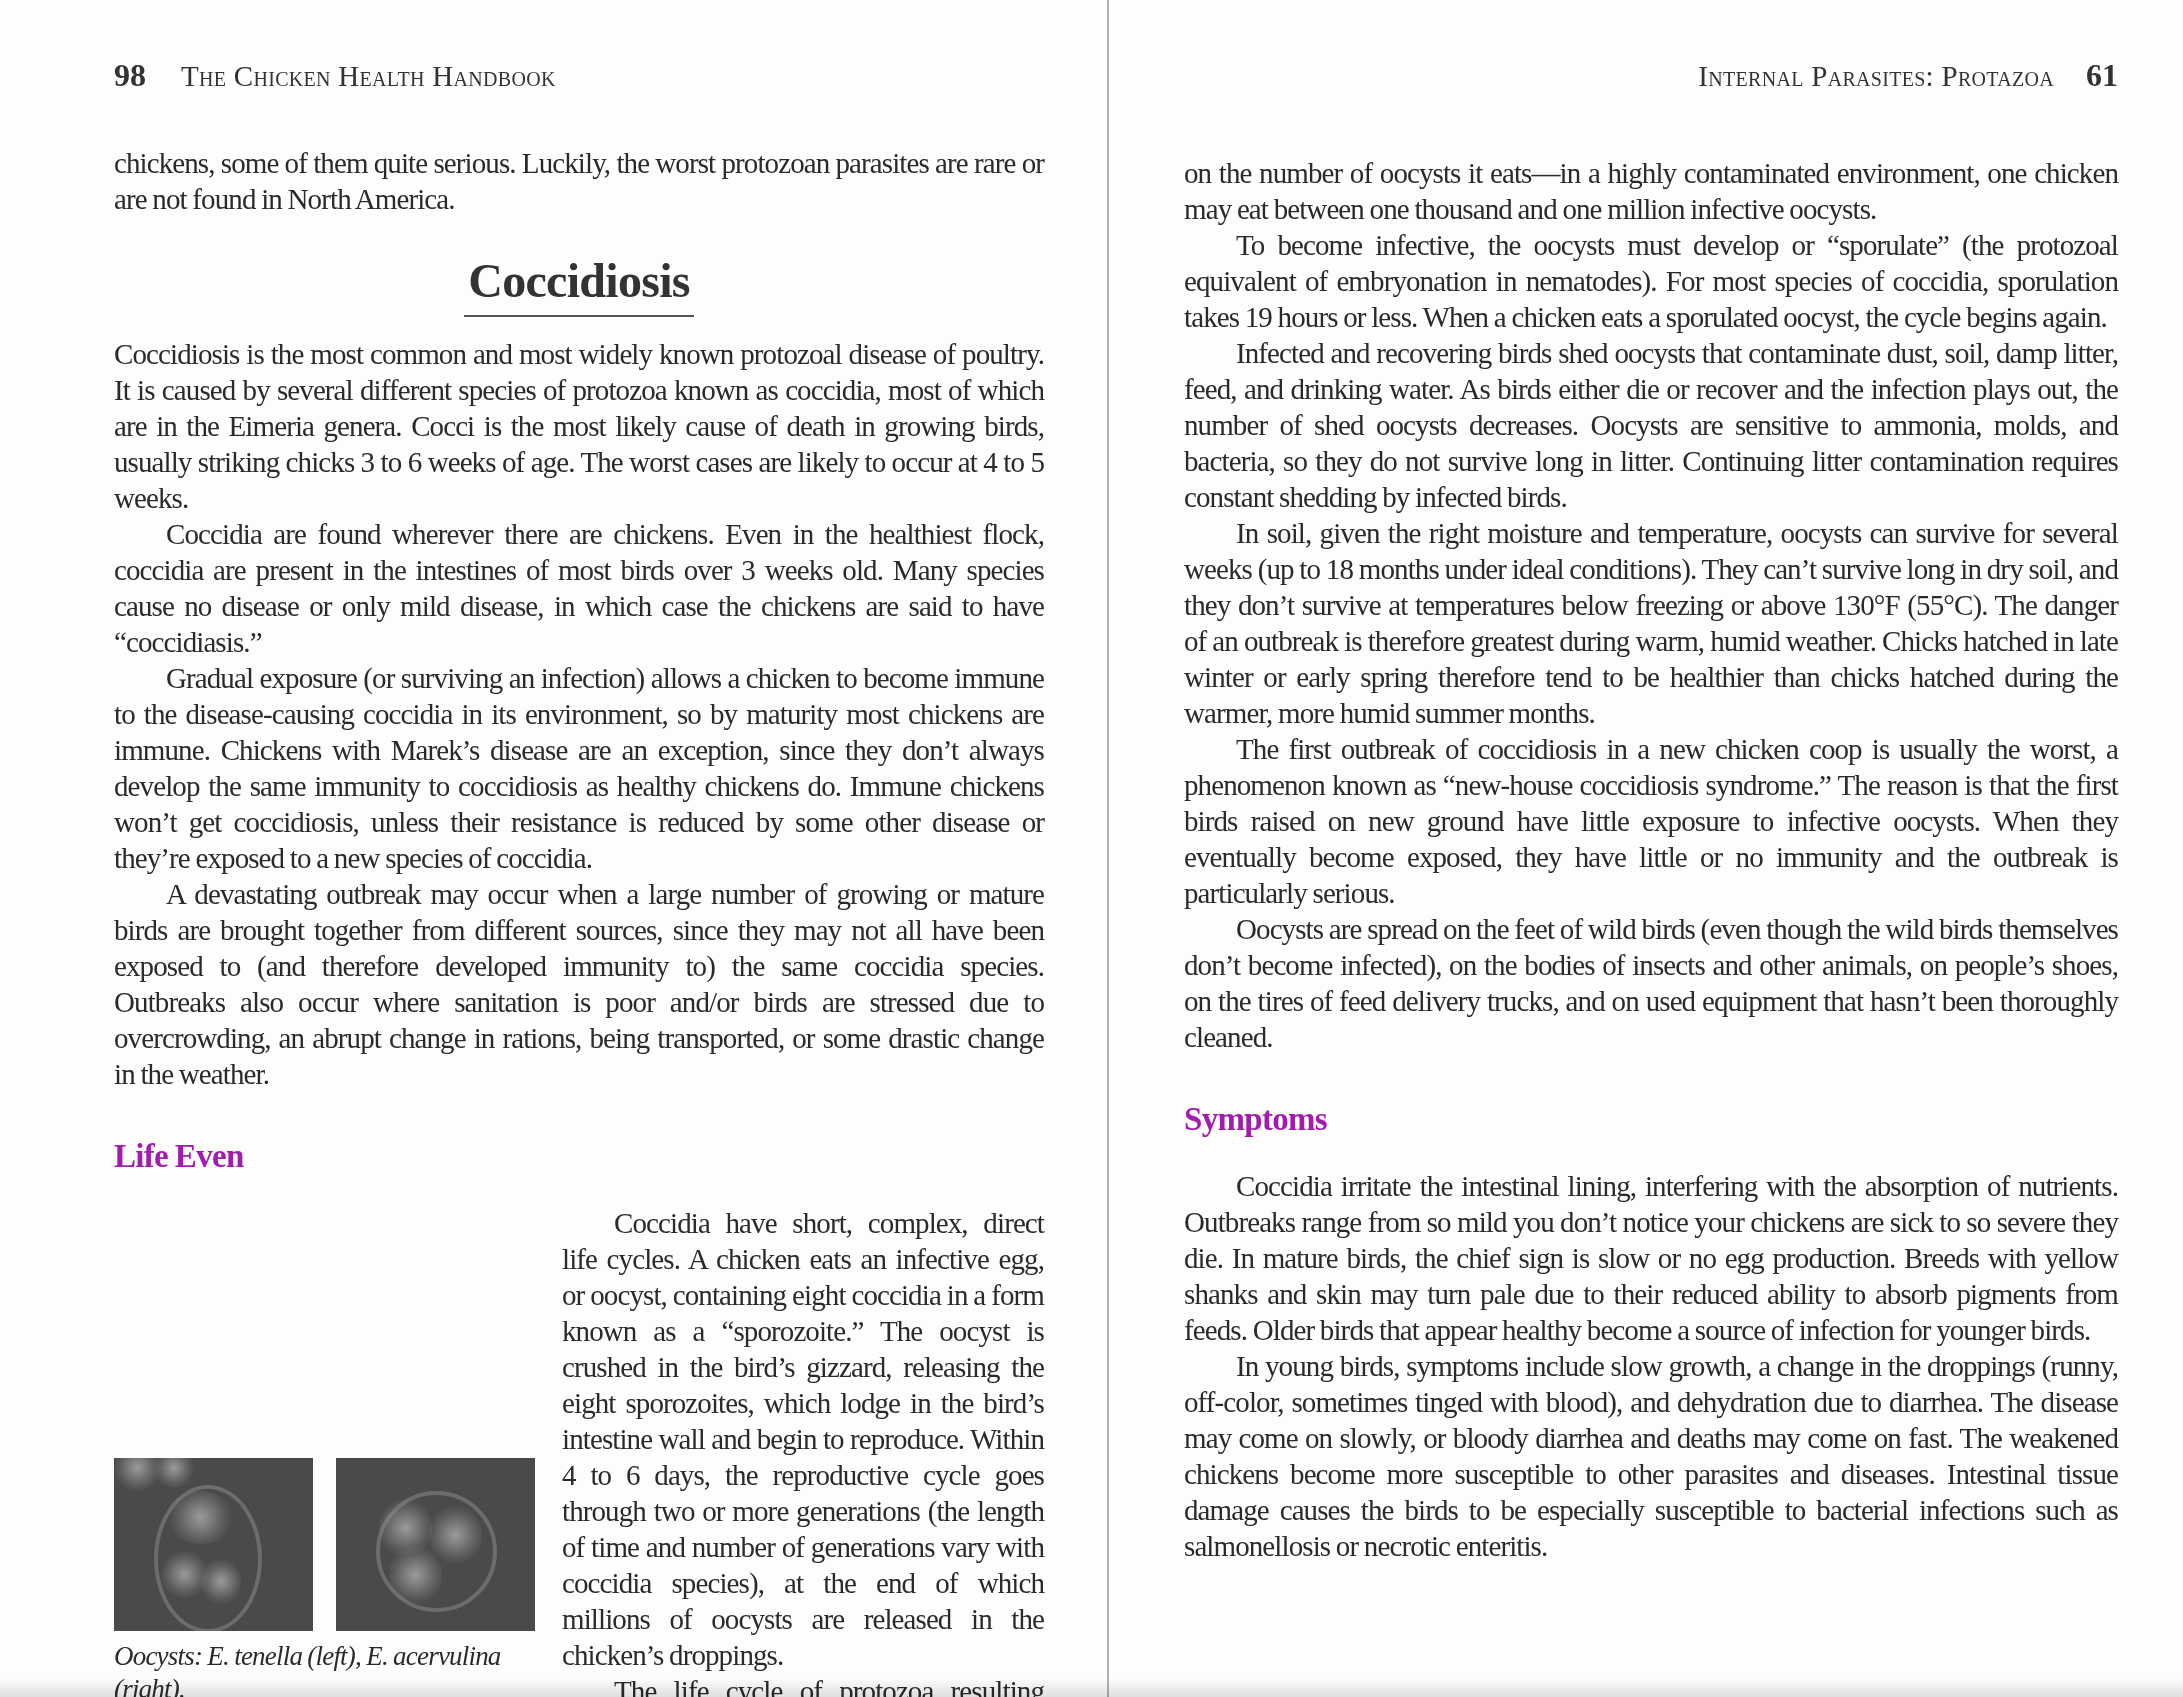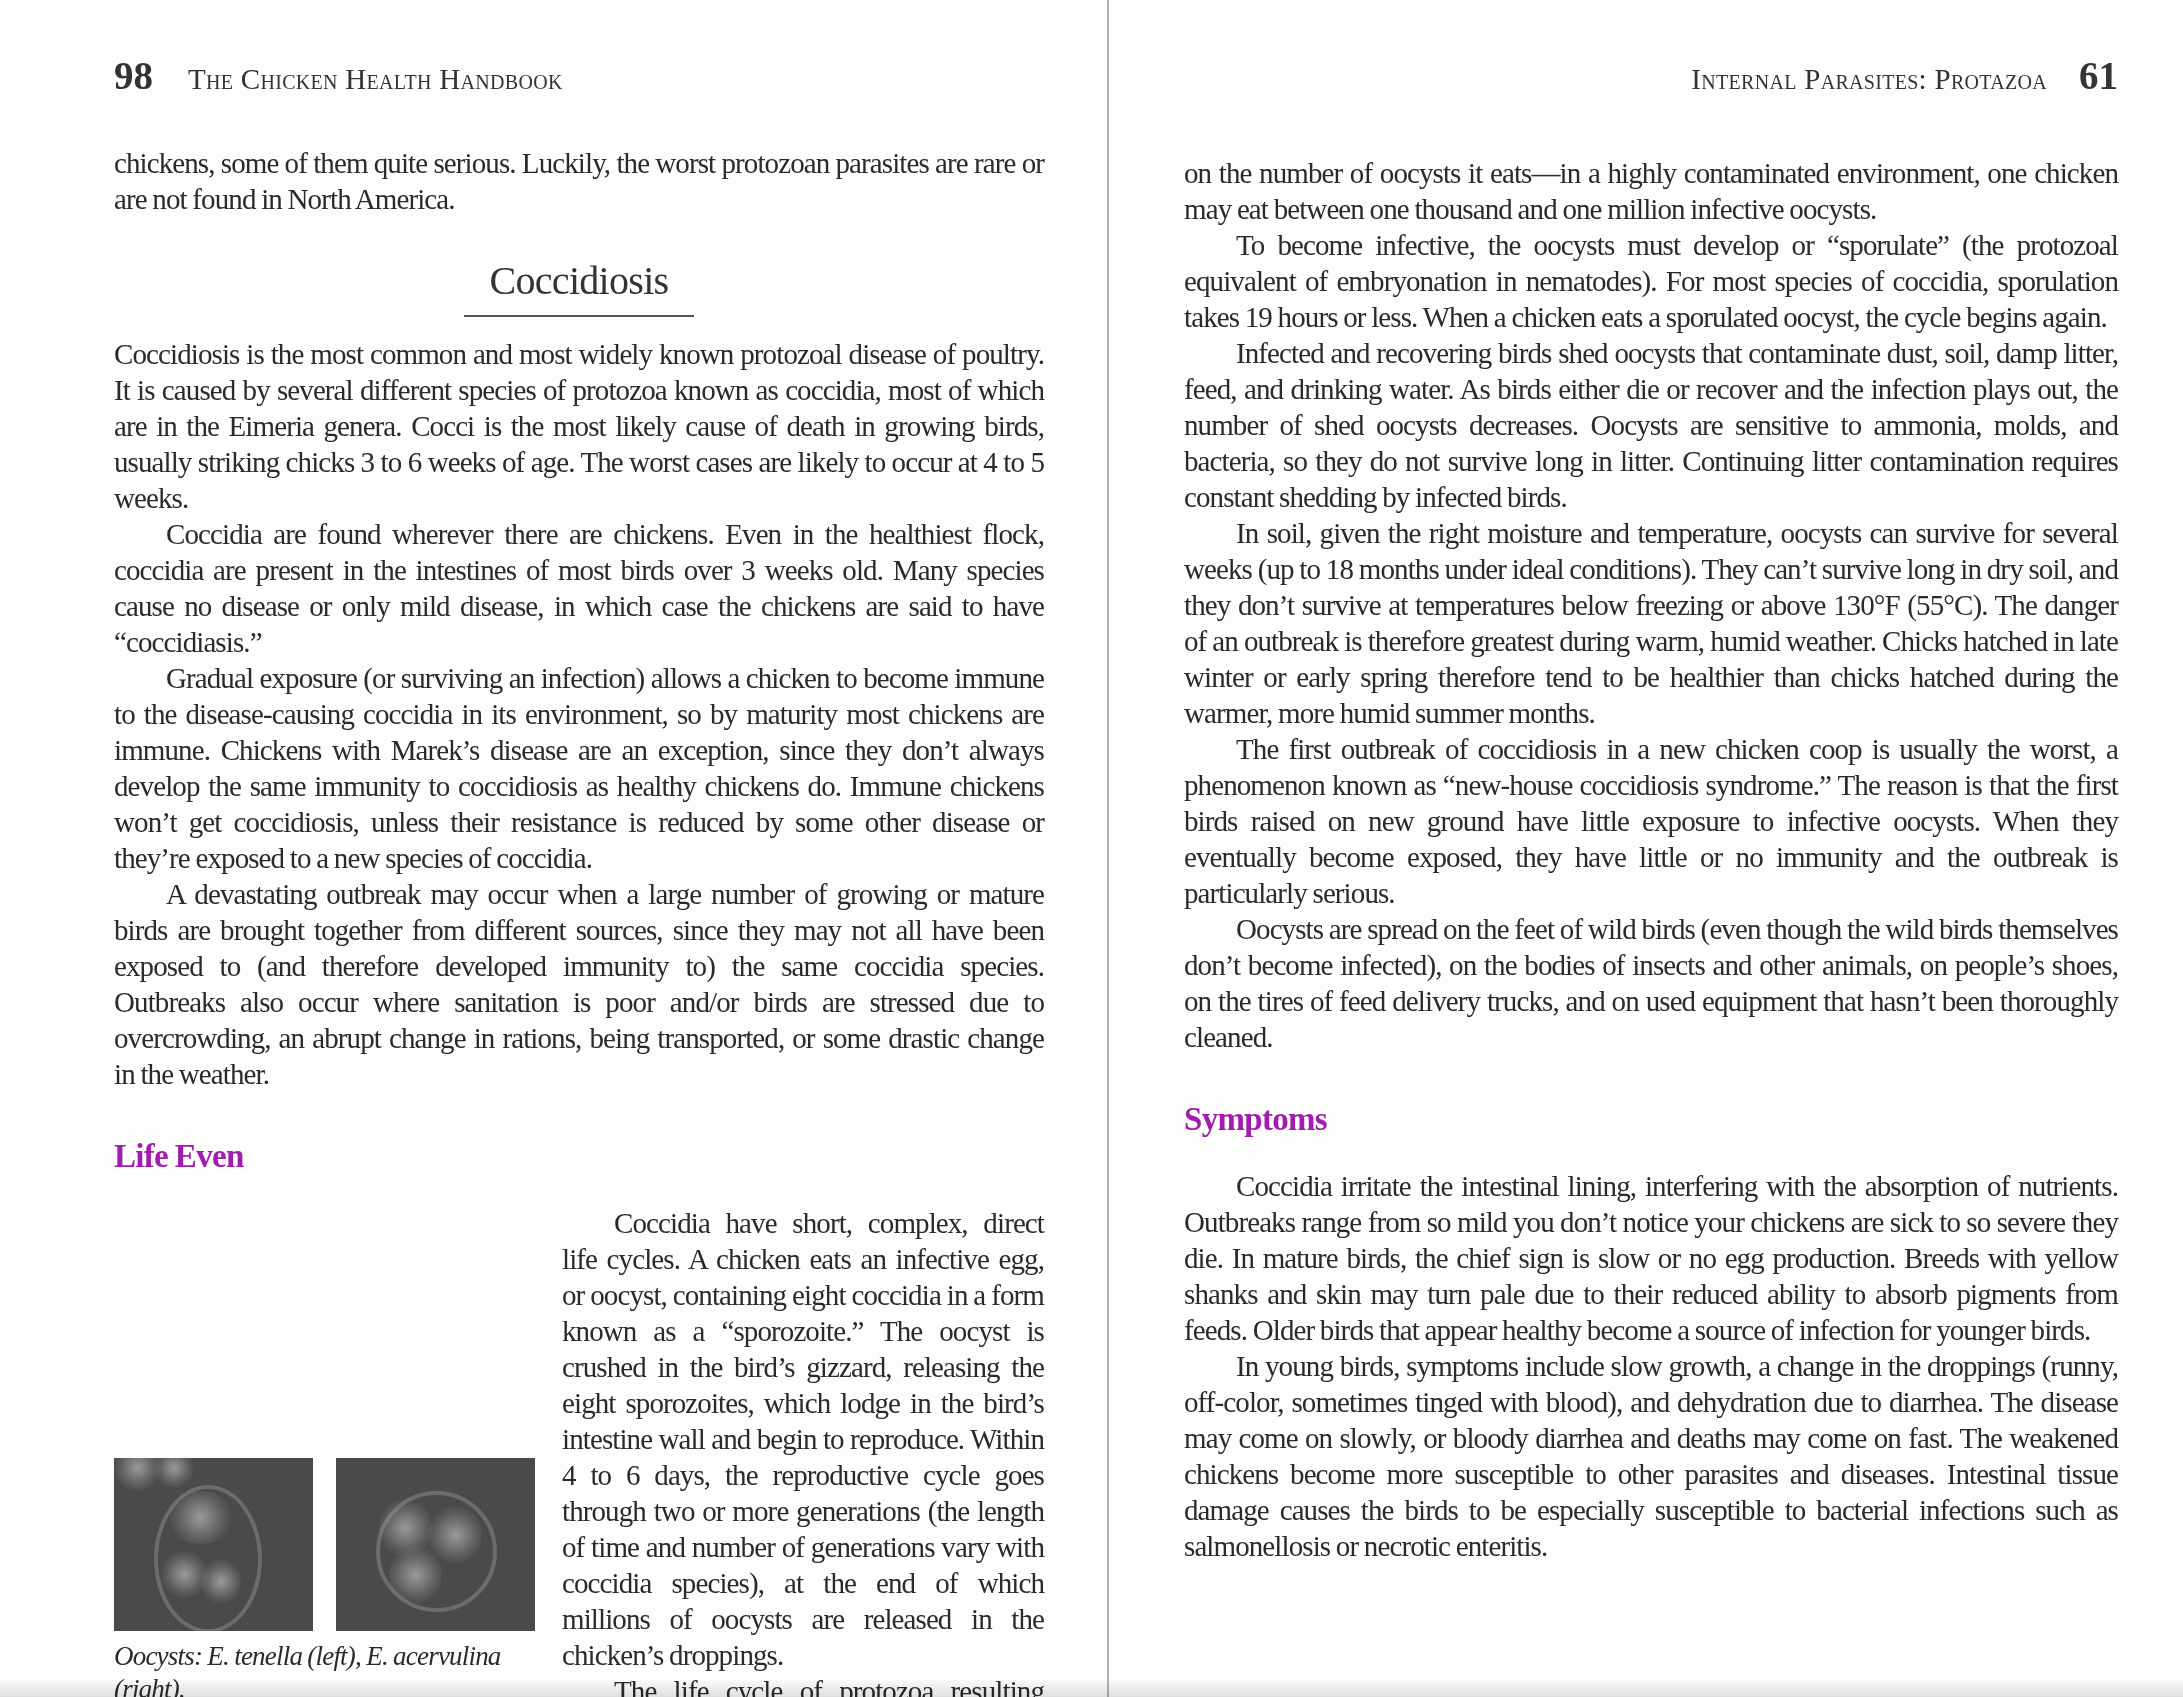--- a/index.html
+++ b/index.html
@@ -21,35 +21,35 @@
   .page { position: absolute; top: 0; height: 1697px; }
   .page.left { left: 114px; width: 930px; }
   .page.right { left: 1184px; width: 934px; }
 
   .running-head {
     position: absolute; top: 59px; font-size: 29px; line-height: 33px;
     white-space: nowrap; color: #333;
   }
   .page.left .running-head { left: 0; }
   .page.right .running-head { right: 0; }
-  .folio { font-weight: bold; font-size: 39px; }
+  .folio { font-weight: bold; font-size: 32px; }
   .head-title { font-variant: small-caps; letter-spacing: 0.3px; }
   .page.left .folio { margin-right: 35px; }
   .page.right .folio { margin-left: 32px; }
 
   .flow {
     position: absolute; left: 0; right: 0;
     font-size: 29px; line-height: 36px;
     text-align: justify; letter-spacing: -0.9px; word-spacing: -0.7px;
   }
   .flow p { margin: 0; }
   .flow p.indent { text-indent: 52px; }
 
   .chapter-heading {
-    text-align: center; font-weight: normal; font-size: 40px; line-height: 53px;
+    text-align: center; font-weight: bold; font-size: 48px; line-height: 53px;
     letter-spacing: -0.7px; color: #333; margin: 0;
   }
   .heading-rule {
     width: 230px; height: 2px; background: #555; margin: 8px auto 18.7px auto;
   }
   .section-heading {
     font-weight: bold; font-size: 33px; line-height: 40px; letter-spacing: -0.7px;
     color: #a21caf; margin: 0;
   }
 

